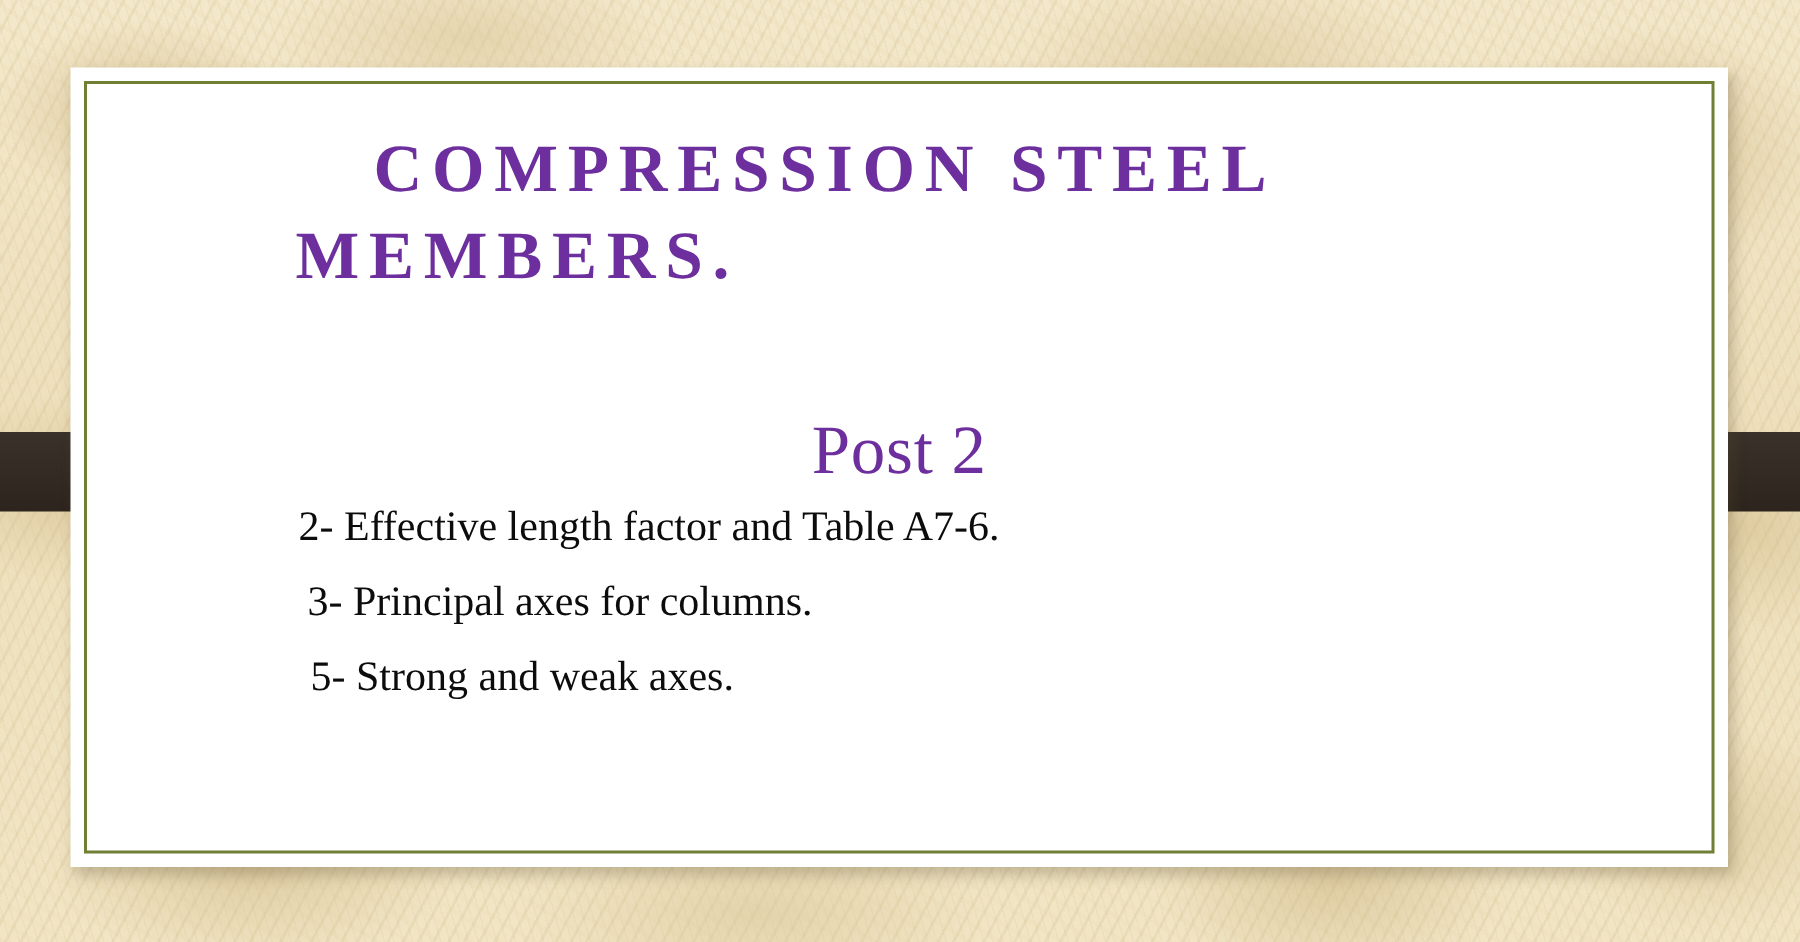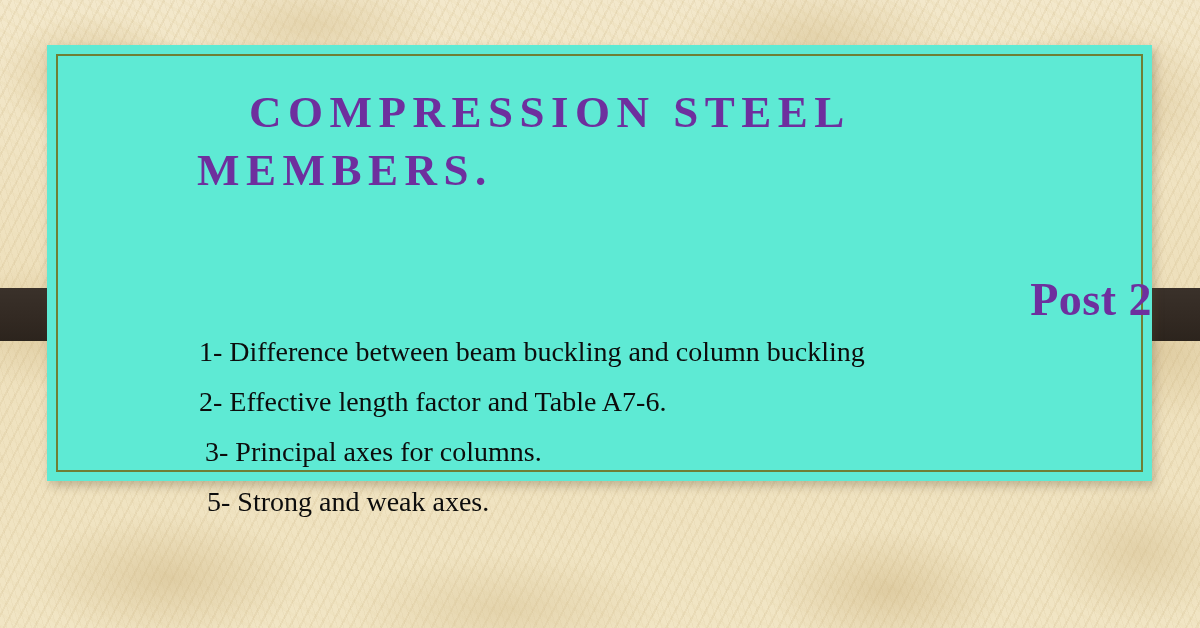--- a/index.html
+++ b/index.html
@@ -66,22 +66,22 @@
   }
   .ribbon-left  .ribbon-fold { right: -3px; }
   .ribbon-right .ribbon-fold { left: -3px; }
 
   
   .card {
     position: absolute;
     left: 47px;
     top: 45px;
     width: 1105px;
-    height: 436px;
-    background: #5eead4;
+    height: 533px;
+    background: #ffffff;
     box-shadow: 3px 5px 9px rgba(90,76,48,0.30);
   }
   .card-inner-border {
     position: absolute;
     left: 9px;
     top: 9px;
     right: 9px;
     bottom: 9px;
     border: 2px solid #6F7F34;
     pointer-events: none;
@@ -111,23 +111,23 @@
 
   .slide-subtitle {
     position: absolute;
     left: 0;
     right: 0;
     top: 228px;
     margin: 0;
     color: #6E2F9E;
     font-family: "Liberation Serif", "DejaVu Serif", serif;
     font-size: 46px;
-    font-weight: 700;
+    font-weight: 400;
     letter-spacing: 0.5px;
-    text-align: right;
+    text-align: center;
   }
 
   .body-list {
     position: absolute;
     left: 152px;
     top: 282px;
     width: 880px;
     margin: 0;
     padding: 0;
     list-style: none;
@@ -160,21 +160,20 @@
   <div class="card">
     <div class="card-inner-border"></div>
 
     <div class="card-content">
 
       <h1 class="slide-title">COMPRESSION STEEL MEMBERS.</h1>
 
       <div class="slide-subtitle">Post 2</div>
 
       <ul class="body-list">
-        <li>1- Difference between beam buckling and column buckling</li>
         <li>2- Effective length factor and Table A7-6.</li>
         <li class="indent-1">3- Principal axes for columns.</li>
         <li class="indent-2">5- Strong and weak axes.</li>
       </ul>
 
     </div>
   </div>
 
 </div>
 

